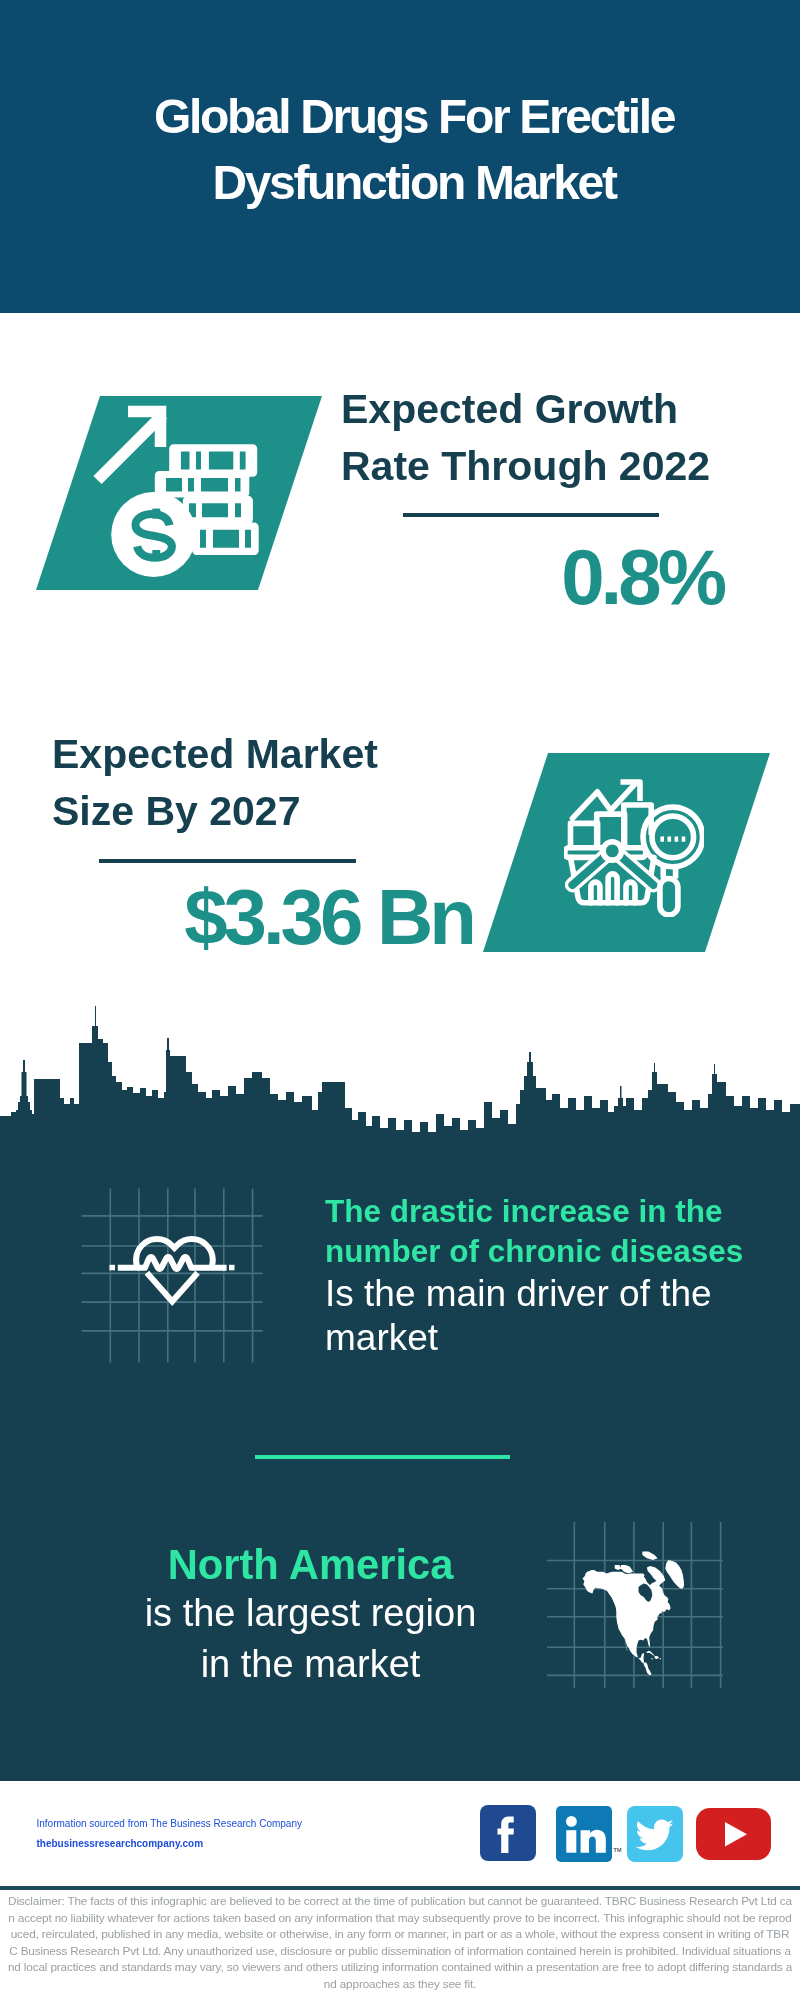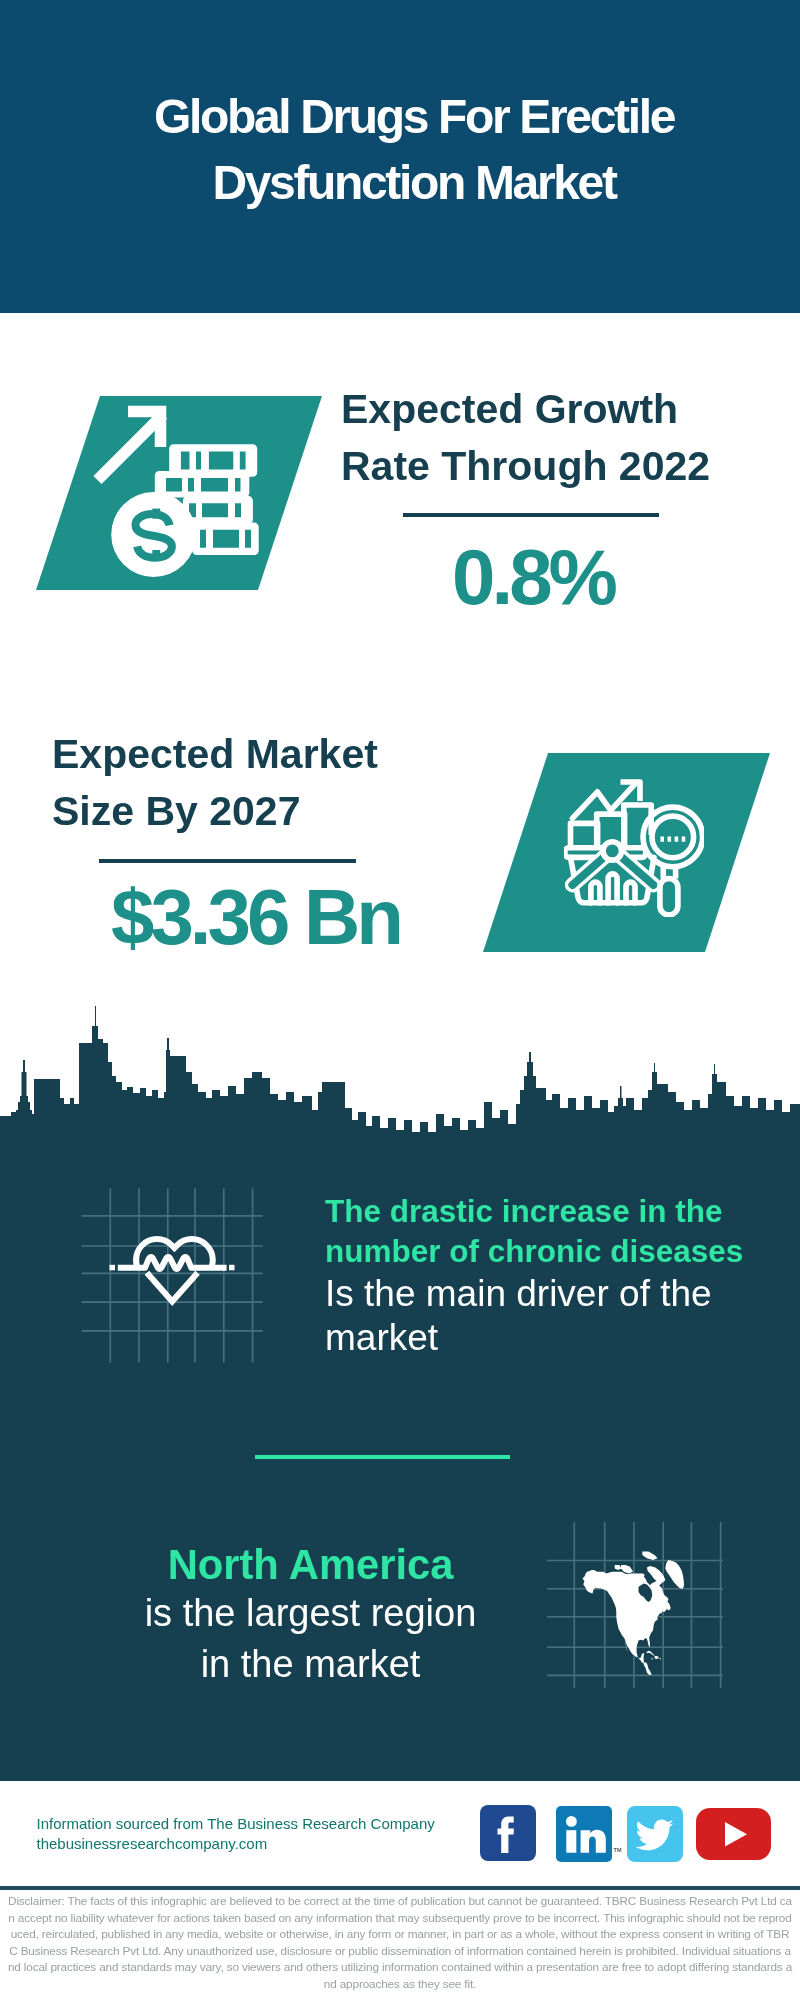--- a/index.html
+++ b/index.html
@@ -10,32 +10,32 @@
 
   
   .hdr{position:absolute;left:0;top:0;width:800px;height:313px;background:#0c4a6e;}
   .hdr-title{position:absolute;left:14px;top:84px;width:800px;text-align:center;
              color:#ffffff;font-size:48px;font-weight:700;line-height:66px;letter-spacing:-2.35px;}
 
   
   .para{position:absolute;background:#1e908a;}
   .stat-label{position:absolute;color:#16404f;font-weight:700;font-size:41px;line-height:57px;text-align:left;}
   .rule{position:absolute;height:4px;background:#16404f;}
-  .stat-value{position:absolute;color:#1e908a;font-weight:700;font-size:78px;letter-spacing:-4px;text-align:center;line-height:78px;}
+  .stat-value{position:absolute;color:#1e908a;font-weight:700;font-size:78px;letter-spacing:-4px;text-align:right;line-height:78px;}
 
   
   .darkbody{position:absolute;left:0;top:1139px;width:800px;height:642px;background:#16404f;}
   .skyline{position:absolute;left:0;top:1003px;width:800px;height:150px;}
 
   .body-head{color:#2fe5a4;font-weight:700;}
   .body-sub{color:#ffffff;font-weight:400;}
 
   
   .footer{position:static;}
-  .src-text{position:absolute;color:#0f766e;font-size:15px;line-height:20px;}
+  .src-text{position:absolute;color:#1d4ed8;font-size:10px;line-height:20px;}
   .discl-rule{position:absolute;left:0;top:1886px;width:800px;height:4px;background:#1d4a5a;}
   .discl{position:absolute;left:7px;top:1893px;width:786px;color:#9aa0a4;font-size:11.78px;letter-spacing:-0.155px;line-height:16.6px;
          word-break:break-all;text-align:center;}
 </style>
 </head>
 <body>
 
 <div class="page">
 
   <div class="hdr">
@@ -202,21 +202,21 @@
         </g>
         <g fill="#16404f">
           <path d="M93.5,66.9 L95.8,65.2 L98.8,63.5 L101.9,64.4 L104.2,66.9 L106.5,70.3 L107.3,75.3 L105.7,80.3 L103.4,82.0 L101.1,80.3 L98.8,77.0 L95.8,75.3 L93.5,71.9 Z"></path>
         </g>
       </svg>
     </div>
   </div>
 
   <div class="footer">
     <div class="src-text" style="left:36.5px;top:1814px;">Information sourced from The Business Research Company</div>
-    <div class="src-text" style="left:36.5px;top:1834.4px;">thebusinessresearchcompany.com</div>
+    <div class="src-text" style="left:36.5px;top:1834.4px;font-weight:bold;">thebusinessresearchcompany.com</div>
 
     <a style="position:absolute;left:480px;top:1805px;width:56px;height:56px;display:block;">
       <svg viewBox="0 0 56 56" width="56" height="56">
         <rect x="0" y="0" width="56" height="56" rx="8" fill="#1f4a92"></rect>
         <path d="M33.6 29.6 h-5.2 v18.5 h-7.2 V29.6 h-3.7 v-6.1 h3.7 v-4.3 c0-3 1.5-7.7 7.3-7.7 l5.2 .02 v5.9 h-3.8 c-.6 0-1.5 .3-1.5 1.7 v4.4 h5.5 z" fill="#ffffff"></path>
       </svg>
     </a>
 
     <a style="position:absolute;left:556px;top:1806px;width:56px;height:56px;display:block;">
       <svg viewBox="0 0 56 56" width="56" height="56">

